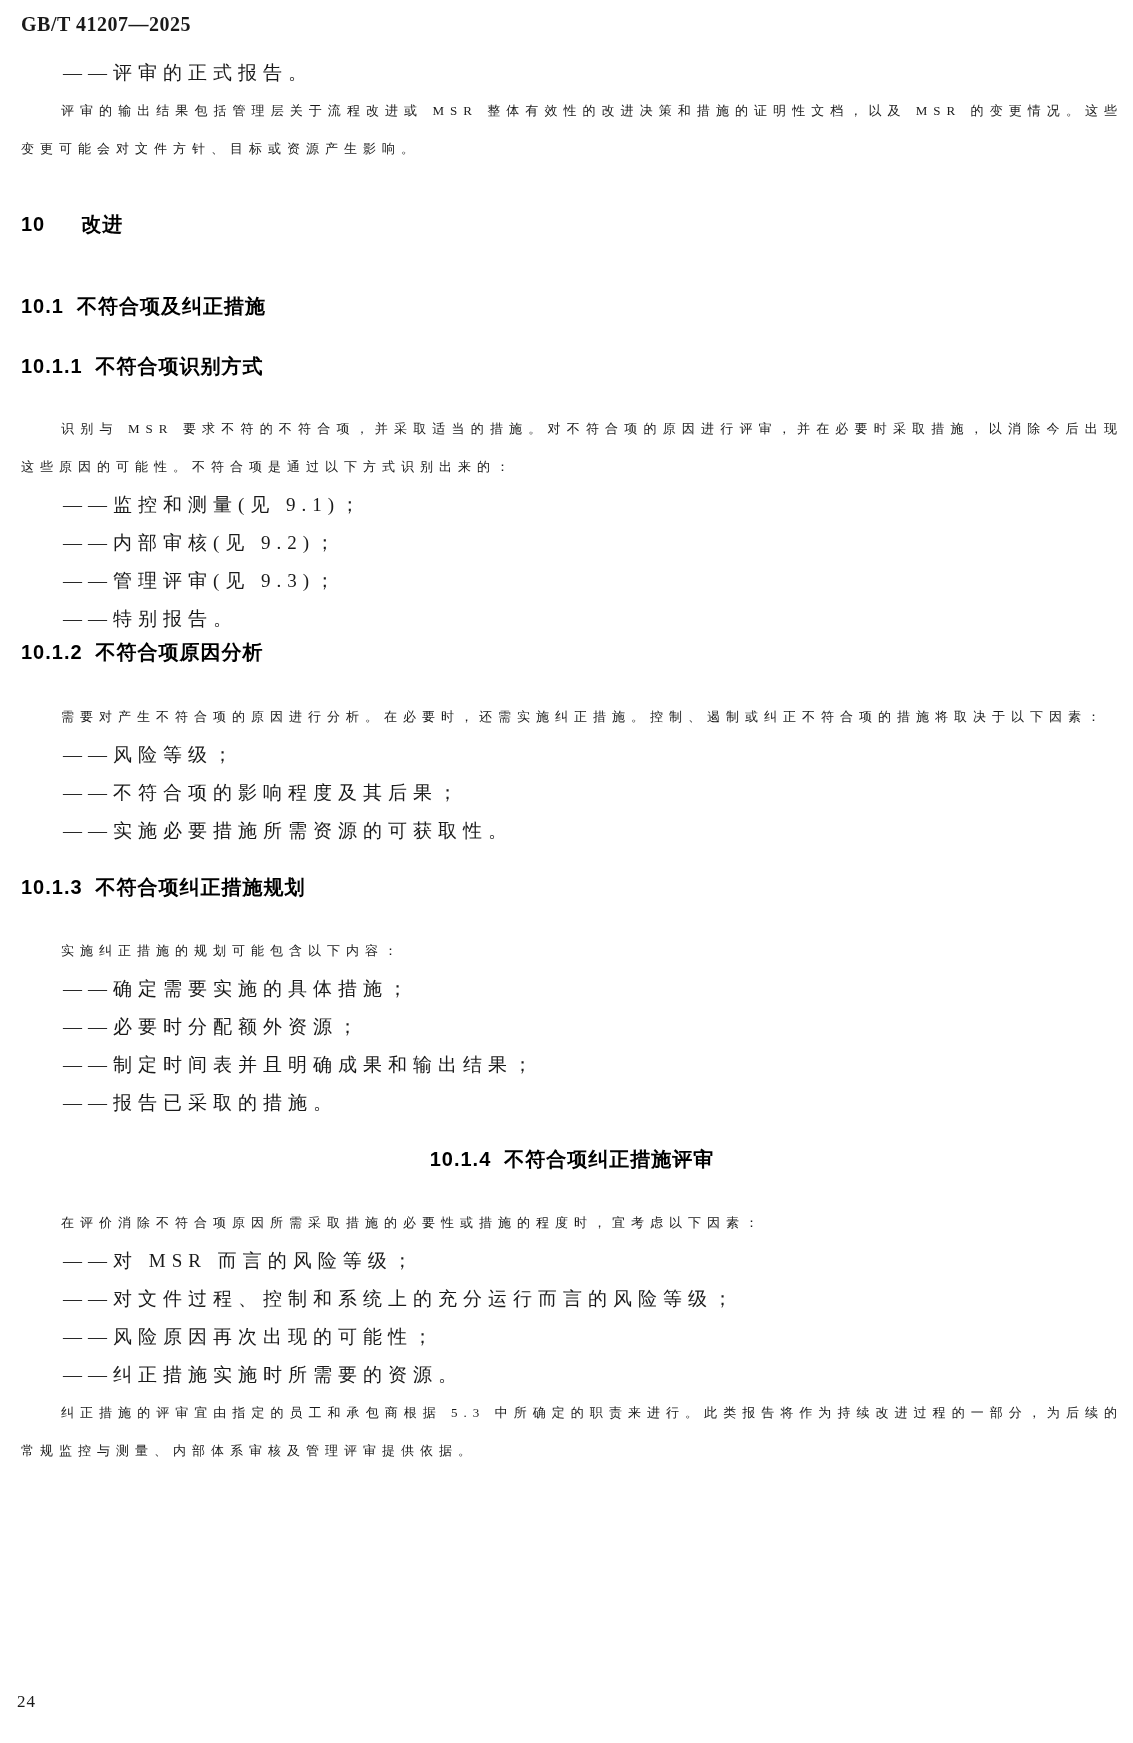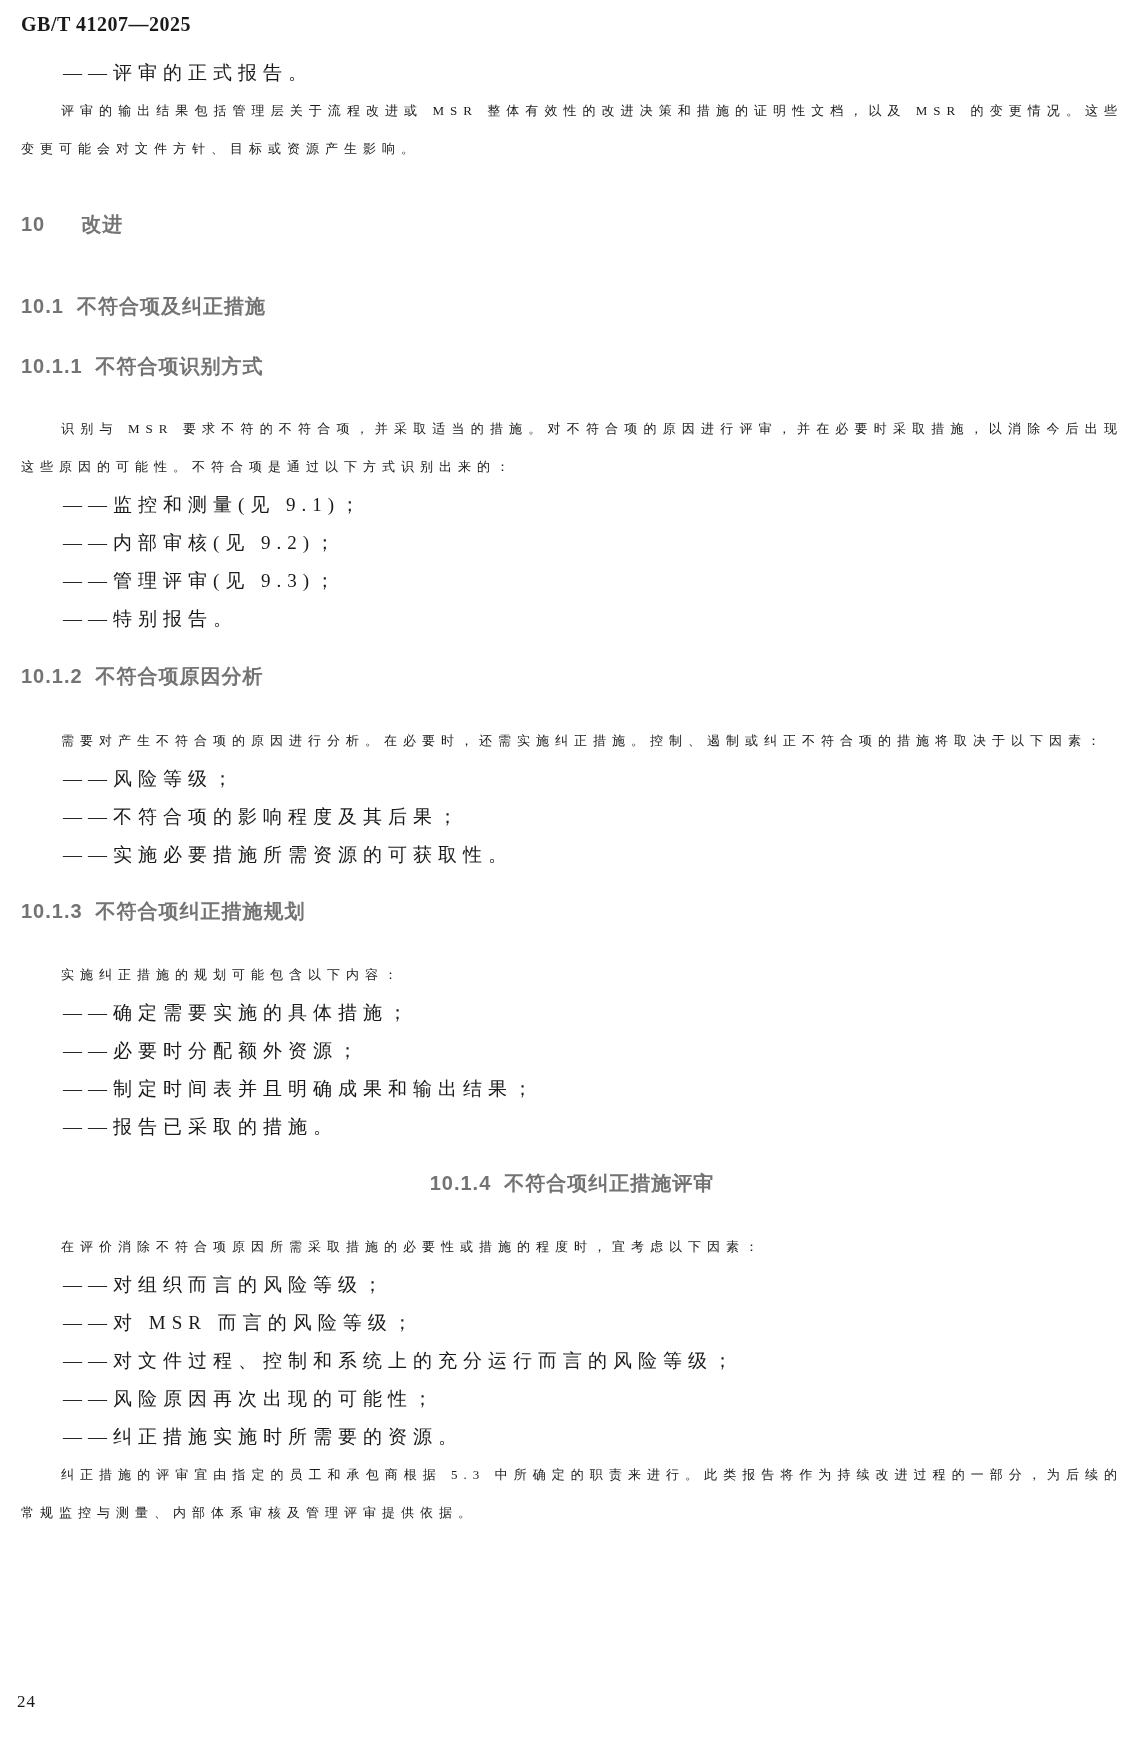--- a/index.html
+++ b/index.html
@@ -9,25 +9,25 @@
         padding:14px 10px 0 21px;overflow:hidden;}
   .doc-header{font-family:"Liberation Serif","DejaVu Serif",serif;
         font-weight:bold;font-size:20px;line-height:20px;letter-spacing:.5px;}
   .para{margin:0;font-size:13px;line-height:38px;letter-spacing:6px;
         text-align:justify;text-indent:40px;}
   .li{margin:0;font-size:19px;line-height:38px;letter-spacing:6px;
         padding-left:42px;text-indent:0;}
   .first-li{margin-top:20px;}
   h2{font-family:"Liberation Sans","DejaVu Sans",sans-serif;
      font-weight:bold;font-size:20px;line-height:28px;letter-spacing:1px;
-     margin:0;color:#737373;}
+     margin:0;color:#000000;}
   .h-s10{margin-top:42px;}
   .h-s101{margin-top:54px;}
   .h-s1011{margin-top:32px;}
-  .h-s1012{margin-top:24px;}
+  .h-s1012{}
   .h-s1013{margin-top:23px;}
   .h-s1014{margin-top:23px;text-align:center;}
   .num{display:inline-block;}
   .gap-wide{margin-right:36px;}
   .gap-narrow{margin-right:13px;}
   .pt30{margin-top:30px;}
   .pt31{margin-top:31px;}
   .pt32{margin-top:32px;}
   .page-number{position:absolute;left:17px;top:1692px;font-size:17px;
         line-height:20px;letter-spacing:1px;text-align:right;}
@@ -73,21 +73,20 @@
   <p class="para pt31">实施纠正措施的规划可能包含以下内容：</p>
   <p class="li">——确定需要实施的具体措施；</p>
   <p class="li">——必要时分配额外资源；</p>
   <p class="li">——制定时间表并且明确成果和输出结果；</p>
   <p class="li">——报告已采取的措施。</p>
 
   <h2 class="h-s1014">
     <span class="num gap-narrow">10.1.4</span><span>不符合项纠正措施评审</span>
   </h2>
   <p class="para pt31">在评价消除不符合项原因所需采取措施的必要性或措施的程度时，宜考虑以下因素：</p>
-  <p class="li">——对组织而言的风险等级；</p>
   <p class="li">——对 MSR 而言的风险等级；</p>
   <p class="li">——对文件过程、控制和系统上的充分运行而言的风险等级；</p>
   <p class="li">——风险原因再次出现的可能性；</p>
   <p class="li">——纠正措施实施时所需要的资源。</p>
   <p class="para">纠正措施的评审宜由指定的员工和承包商根据 5.3 中所确定的职责来进行。此类报告将作为持续改进过程的一部分，为后续的常规监控与测量、内部体系审核及管理评审提供依据。</p>
 
   <div class="page-number">24</div>
 </div>
 
 </body></html>

